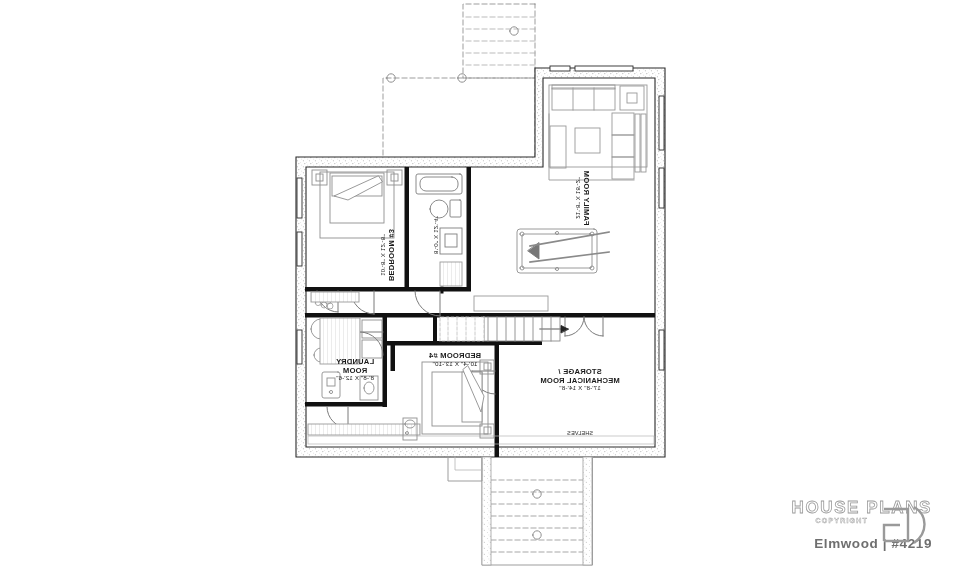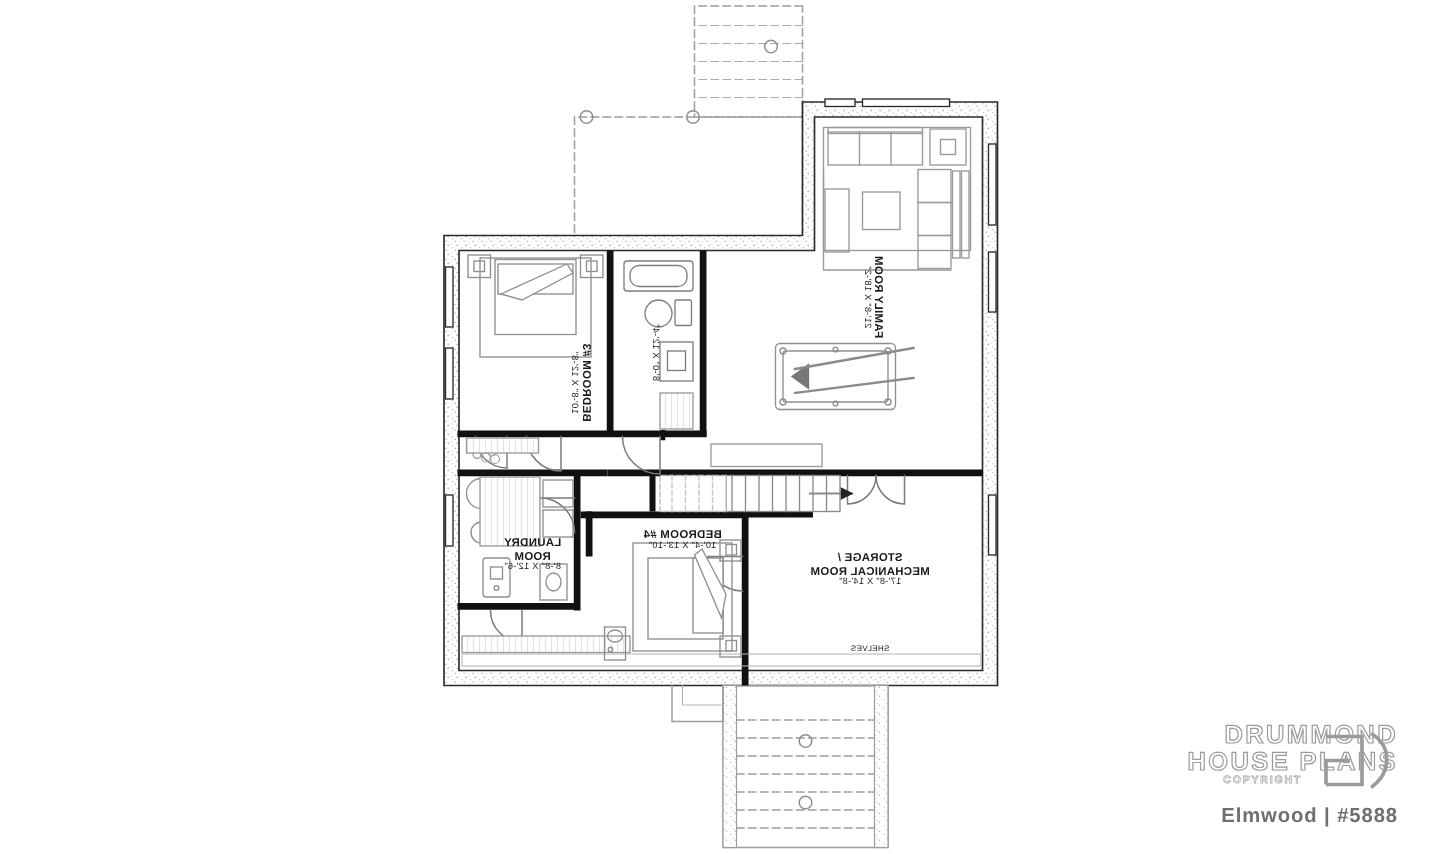--- a/index.html
+++ b/index.html
@@ -369,20 +369,19 @@
   </div>
 
   <div id="brand">
 
     <svg id="brandmark" viewBox="0 0 56 46">
       <path d="M6 8 L30 8 L30 40 L6 40" fill="none" stroke="#9a9a9a" stroke-width="2.4"></path>
       <path d="M6 40 L6 24 L22 24" fill="none" stroke="#9a9a9a" stroke-width="2.4"></path>
       <path d="M36 6 C50 14, 50 32, 36 42" fill="none" stroke="#9a9a9a" stroke-width="2.4"></path>
     </svg>
 
-    <div class="bl1">DRUMMOND</div>
     <div class="bl2">HOUSE PLANS</div>
     <div class="bcopy">COPYRIGHT</div>
 
-    <div id="plantitle">Elmwood | #5888</div>
+    <div id="plantitle">Elmwood | #4219</div>
   </div>
 
 </div>
 
 </body></html>

